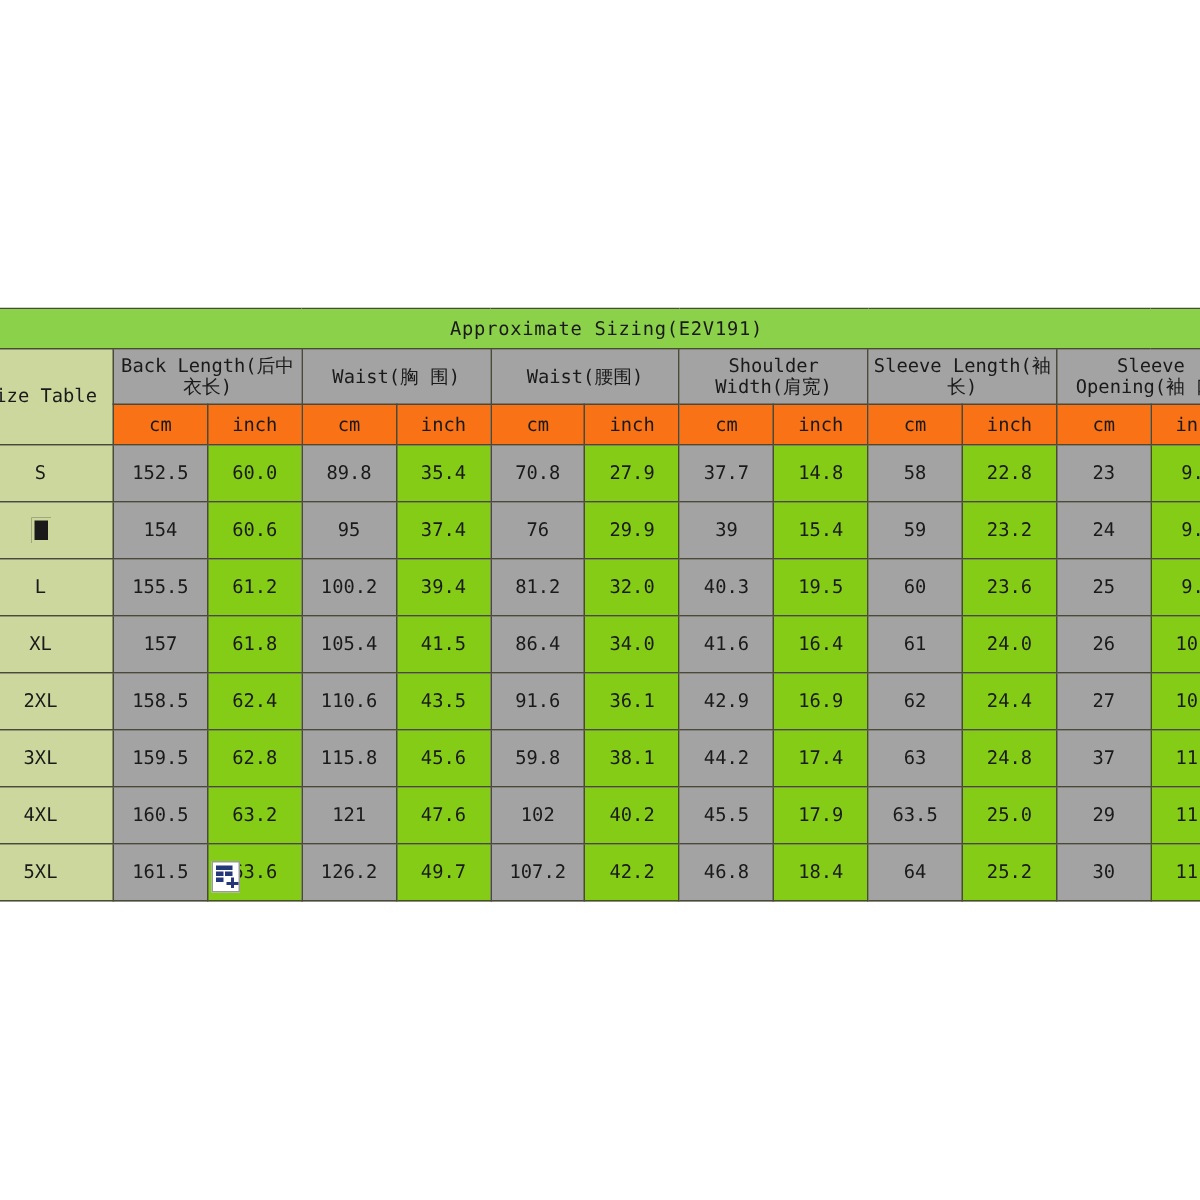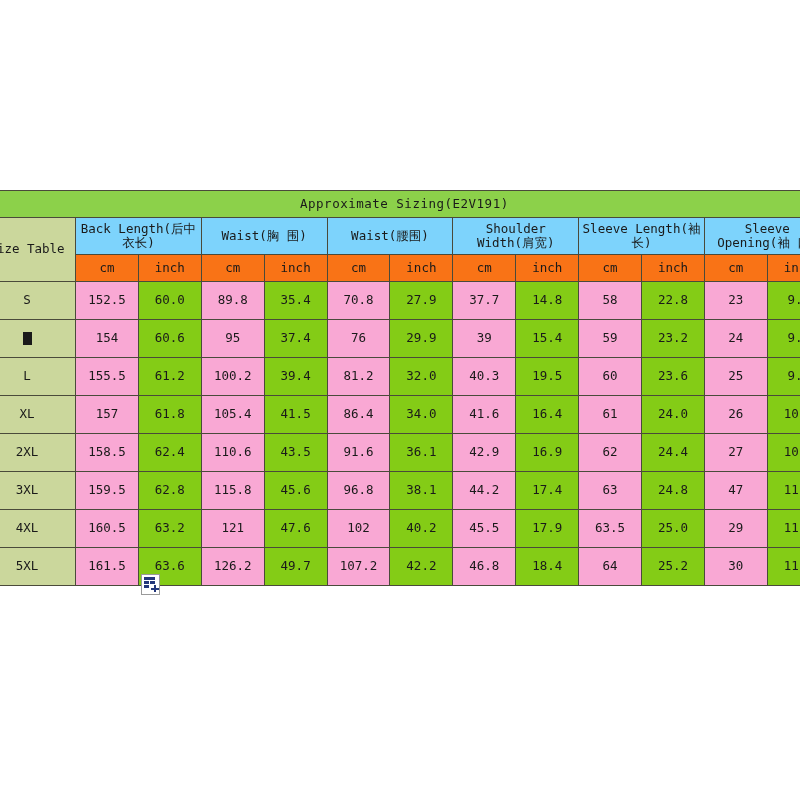--- a/index.html
+++ b/index.html
@@ -11,21 +11,21 @@
     height: 800px;
     background: #ffffff;
     font-family: "DejaVu Sans Mono", "Liberation Mono", monospace;
     overflow: hidden;
     position: relative;
   }
 
   #sizing-chart {
     position: absolute;
     left: 0;
-    top: 190px;
+    top: 205px;
     width: 800px;
     height: 400px;
     overflow: hidden;
     text-decoration: underline;
   }
 
   table.size-table {
     border-collapse: collapse;
     table-layout: fixed;
     
@@ -51,21 +51,21 @@
   .title-cell {
     background: #8CD14A;
     height: 26px;
     font-size: 15px;
     letter-spacing: 0.5px;
     color: #111;
   }
 
   
   .grp-head {
-    background: #7dd3fc;
+    background: #a3a3a3;
     height: 36px;
     font-size: 13px;
     font-weight: bold;
     padding: 0 2px;
   }
   .unit-head {
     background: #f97316;
     height: 26px;
     font-size: 12.5px;
     font-weight: bold;
@@ -77,21 +77,21 @@
   }
 
   
   .size-label {
     background: #CBD79C;
     font-weight: bold;
     font-size: 13.5px;
     height: 37px;
   }
   .cm-cell {
-    background: #f9a8d4;
+    background: #a3a3a3;
     height: 37px;
     font-size: 13px;
   }
   .inch-cell {
     background: #84cc16;
     height: 37px;
     font-size: 13px;
   }
 
   
@@ -260,27 +260,27 @@
           <td class="inch-cell">24.4</td>
           <td class="cm-cell">27</td>
           <td class="inch-cell">10.6</td>
         </tr>
         <tr>
           <td class="size-label">3XL</td>
           <td class="cm-cell">159.5</td>
           <td class="inch-cell">62.8</td>
           <td class="cm-cell">115.8</td>
           <td class="inch-cell">45.6</td>
-          <td class="cm-cell">96.8</td>
+          <td class="cm-cell">59.8</td>
           <td class="inch-cell">38.1</td>
           <td class="cm-cell">44.2</td>
           <td class="inch-cell">17.4</td>
           <td class="cm-cell">63</td>
           <td class="inch-cell">24.8</td>
-          <td class="cm-cell">47</td>
+          <td class="cm-cell">37</td>
           <td class="inch-cell">11.0</td>
         </tr>
         <tr>
           <td class="size-label">4XL</td>
           <td class="cm-cell">160.5</td>
           <td class="inch-cell">63.2</td>
           <td class="cm-cell">121</td>
           <td class="inch-cell">47.6</td>
           <td class="cm-cell">102</td>
           <td class="inch-cell">40.2</td>

